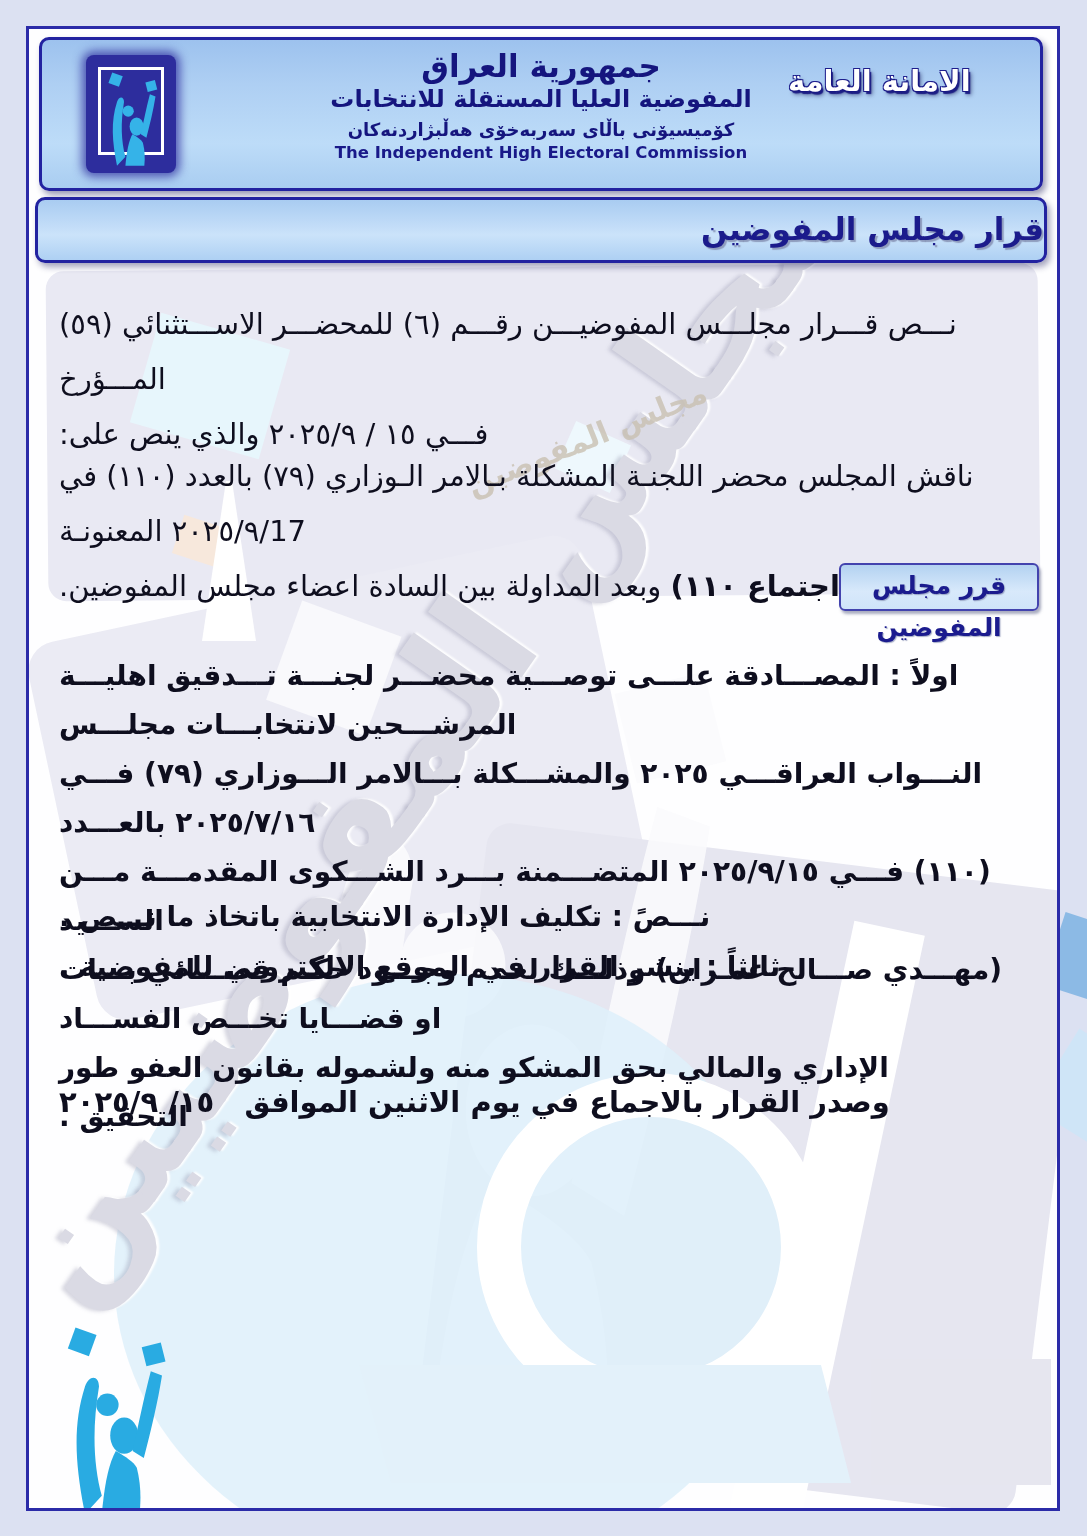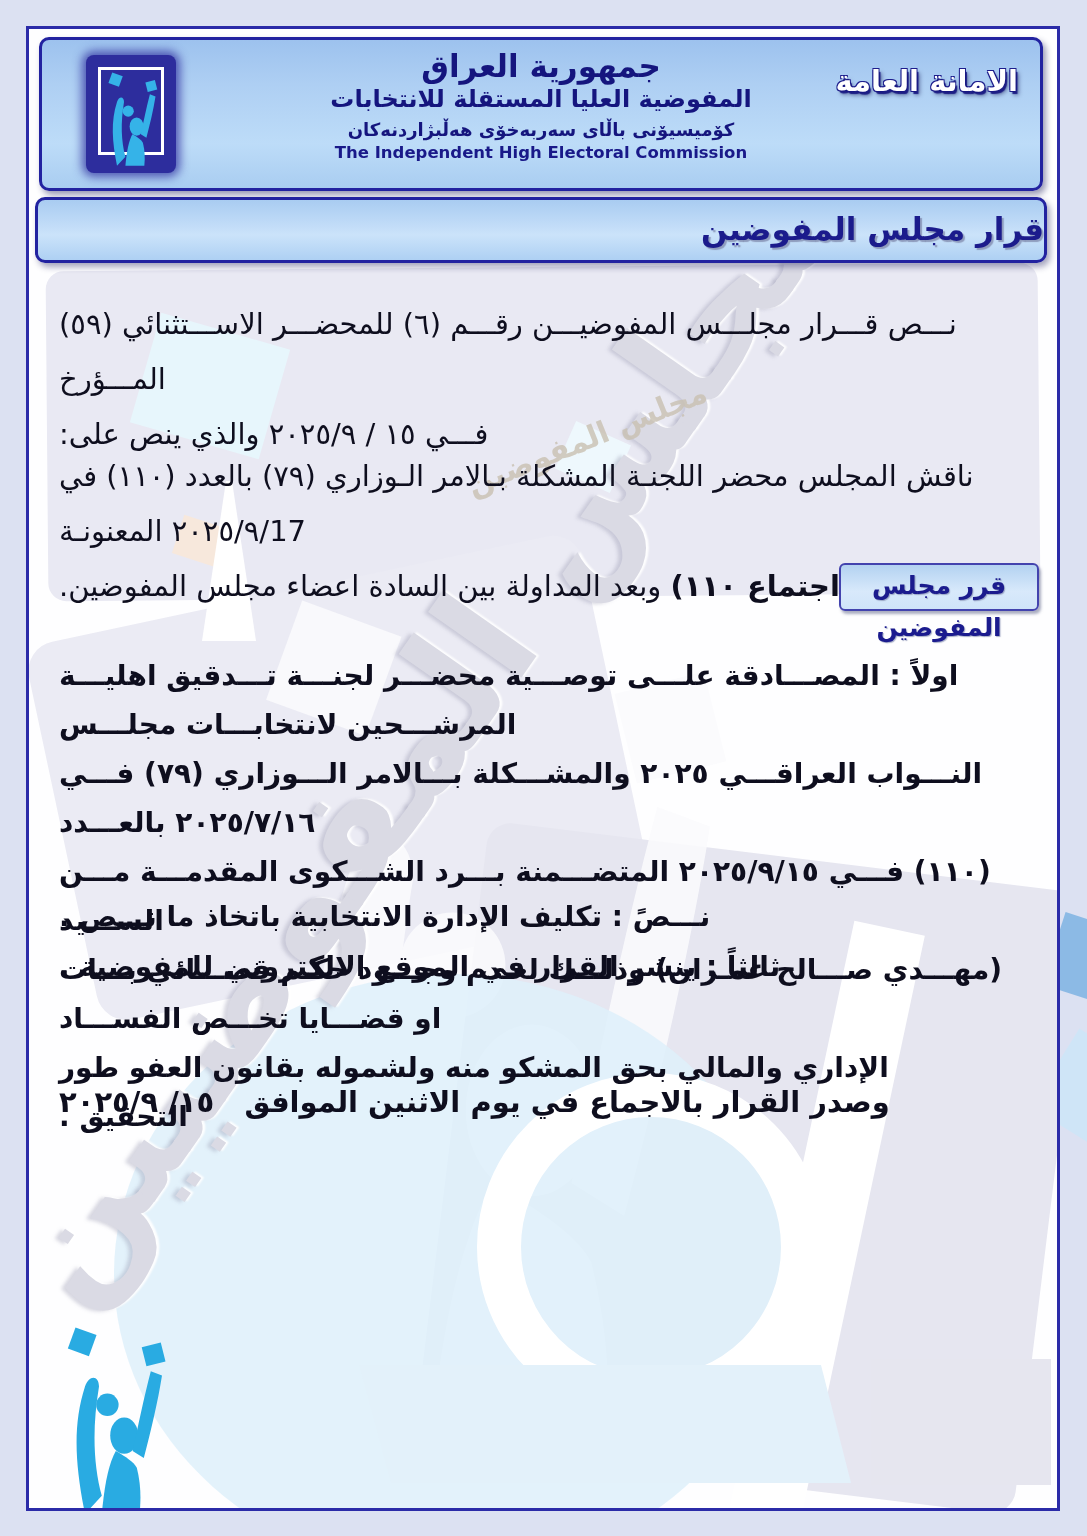--- a/index.html
+++ b/index.html
@@ -21,21 +21,21 @@
       box-shadow:3px 4px 6px rgba(30,30,90,.45);}
   .logo-tile{position:absolute;right:auto;left:44px;top:15px;width:90px;height:118px;background:#2d2d9d;
       border-radius:8px;box-shadow:0 0 10px 4px rgba(45,45,157,.75);}
   .logo-frame{position:absolute;left:12px;top:12px;width:60px;height:82px;border:3px solid #ffffff;}
   .logo-fig{position:absolute;left:10px;top:16px;color:#35b3e8;}
   .hdr-center{position:absolute;left:279px;top:8px;width:440px;text-align:center;color:#15157e;}
   .hc-1{font-size:31px;font-weight:bold;line-height:36px;}
   .hc-2{font-size:24px;font-weight:bold;line-height:30px;}
   .hc-3{font-size:18px;font-weight:bold;line-height:26px;margin-top:3px;}
   .hc-4{font-size:16.5px;font-weight:bold;line-height:20px;color:#191989;}
-  .hdr-right{position:absolute;right:22px;top:24px;width:230px;text-align:right;color:#ffffff;
+  .hdr-right{position:absolute;right:22px;top:24px;width:230px;text-align:left;color:#ffffff;
       font-weight:bold;font-size:29px;
       text-shadow:2px 3px 1px rgba(23,23,130,.95),-1px -1px 0 #1d1d8c,1px -1px 0 #1d1d8c,-1px 1px 0 #1d1d8c,3px 4px 4px rgba(10,10,70,.5);}
   .hdr-right .l2{margin-top:30px;}
   
   .title-bar{position:absolute;left:6px;top:168px;width:1006px;height:60px;z-index:2;
       border:3px solid #2222a0;border-radius:10px;
       background:linear-gradient(180deg,#a9ccf1 0%,#c3ddf8 45%,#cbe3fa 58%,#aed0f3 100%);
       box-shadow:3px 4px 6px rgba(30,30,90,.4);
       line-height:58px;font-size:31px;font-weight:bold;color:#1b1b8c;
       text-shadow:2px 2px 1px rgba(130,140,175,.8);}

